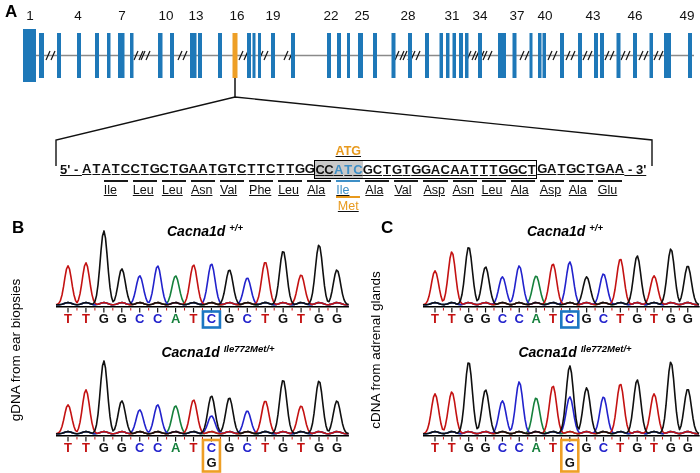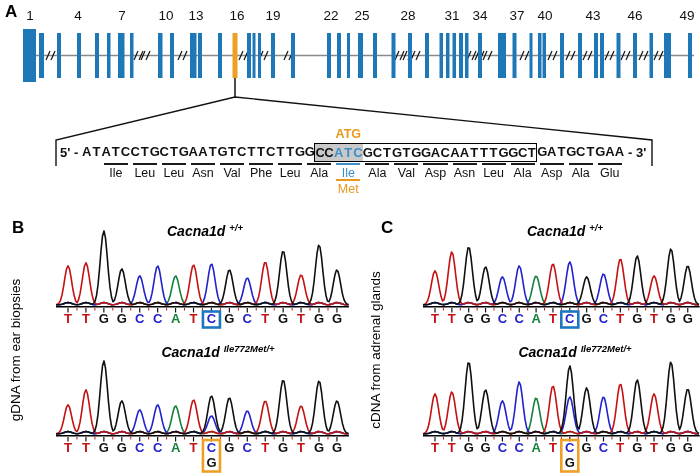--- a/index.html
+++ b/index.html
@@ -1,29 +1,29 @@
 <!DOCTYPE html>
 <html><head>
 <meta charset="utf-8">
 <style>
   html,body{margin:0;padding:0;background:#fff;}
   #fig{position:relative;width:700px;height:473px;background:#fff;font-family:"Liberation Sans",sans-serif;color:#111;overflow:hidden;}
   .panel-letter{position:absolute;font-weight:bold;font-size:17px;color:#000;}
   #gene-svg{position:absolute;left:0;top:0;}
   .chromo{position:absolute;}
-  #seq-grid{position:absolute;left:60px;top:127px;display:grid;grid-template-rows:16px 19px 17px 16px;font-size:13px;}
+  #seq-grid{position:absolute;left:60px;top:144px;display:grid;grid-template-rows:16px 19px 17px 16px;font-size:13px;text-decoration:underline;}
   .seq-prefix,.seq-suffix{grid-row:2;font-weight:600;white-space:pre;line-height:19px;}
   .nt{grid-row:2;width:9.7px;text-align:center;font-weight:600;line-height:18px;height:19px;box-sizing:border-box;}
   .nt.shade{background:#C9C9C9;}
   .nt.blue{color:#3E8FC6;}
   .nt.bt{border-top:1.4px solid #000;}
   .nt.bb{border-bottom:1.4px solid #000;}
   .nt.bl{border-left:1.4px solid #000;}
   .nt.br{border-right:1.4px solid #000;}
-  .aa{grid-row:3;border-top:2px solid #1a1a1a;margin:1px 2.5px 0 2.5px;text-align:center;font-size:12.5px;padding-top:1px;}
+  .aa{grid-row:3;border-top:2px solid #1a1a1a;margin:1px 2.5px 0 2.5px;text-align:left;font-size:12.5px;padding-top:1px;}
   .aa.variant{border-top-color:#3E8FC6;color:#3E8FC6;}
   .aa-met{grid-row:4;border-top:2px solid #E8991C;margin:0 2.5px;text-align:center;font-size:12.5px;color:#E8991C;padding-top:1px;}
   .atg{grid-row:1;text-align:center;color:#E8991C;font-weight:bold;font-size:12.5px;line-height:15px;}
   .vlabel{position:absolute;width:240px;height:18px;text-align:center;transform:rotate(-90deg);font-size:13.5px;color:#000;}
 </style>
 </head>
 <body>
 
 <div id="fig">
   <div class="panel-letter" style="left:5px;top:2px;">A</div>

